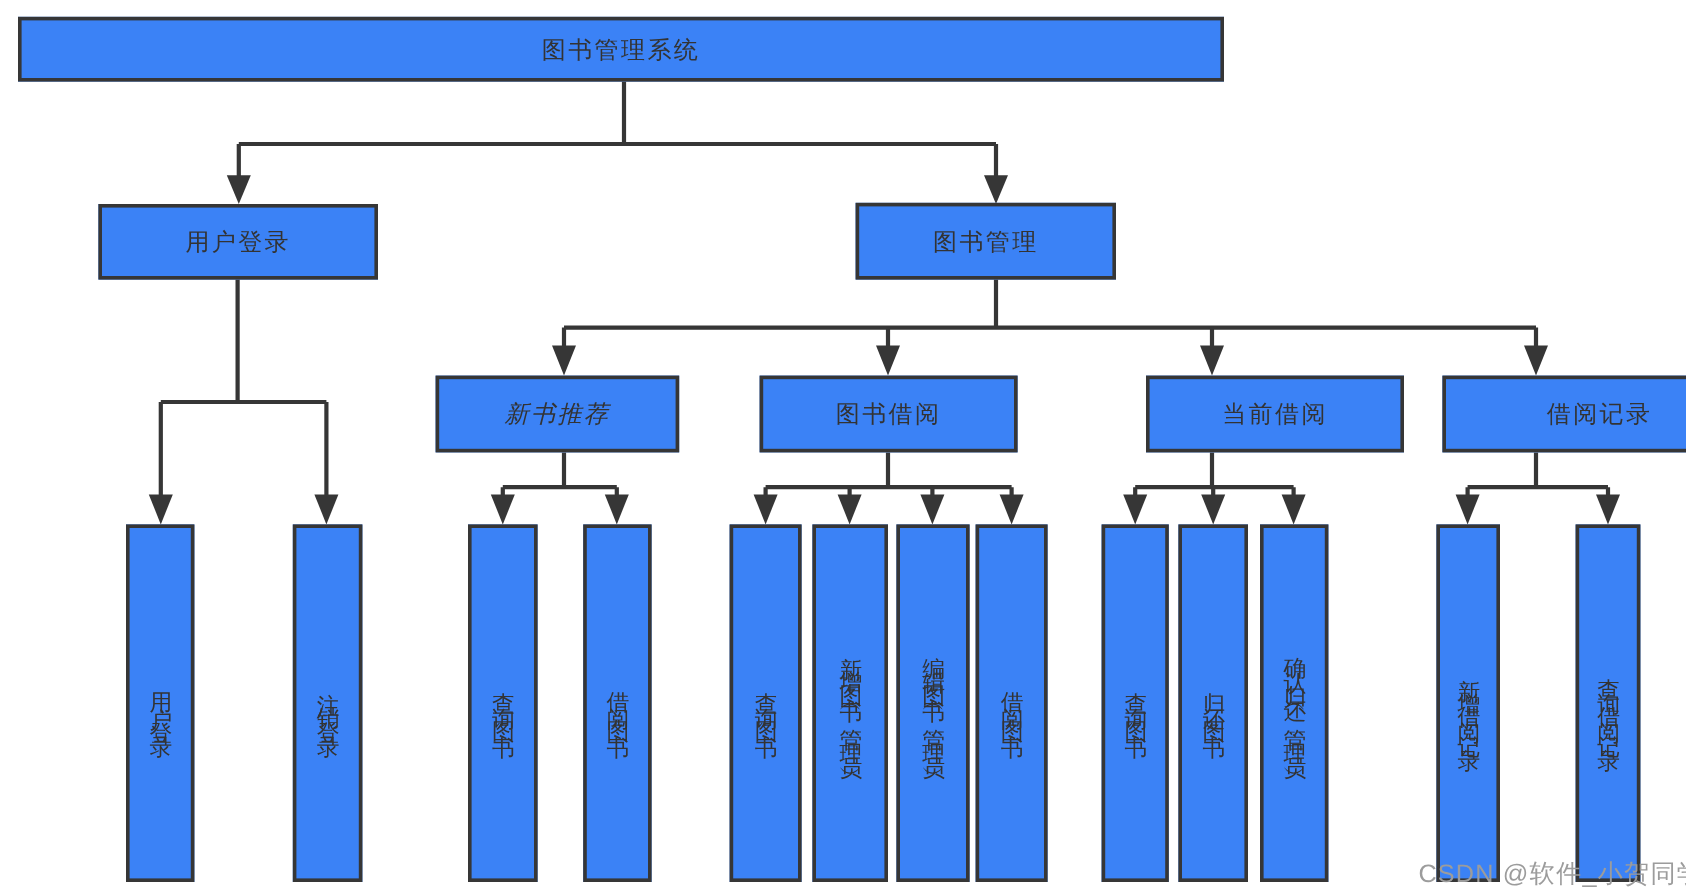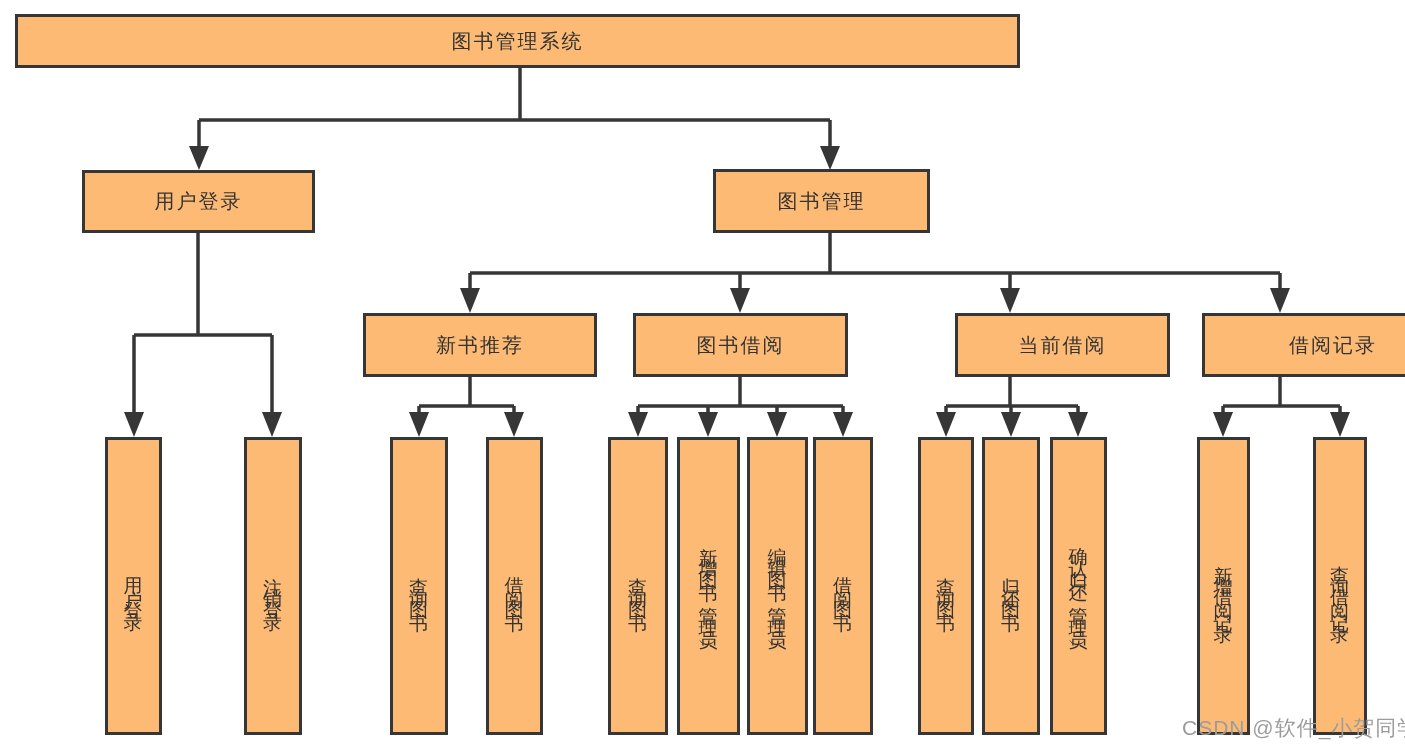--- a/index.html
+++ b/index.html
@@ -9,21 +9,21 @@
     height: 747px;
     background: #ffffff;
     font-family: "Liberation Sans", sans-serif;
     overflow: hidden;
   }
   .wires { position: absolute; left: 0; top: 0; width: 1405px; height: 747px; }
   .node {
     position: absolute;
     box-sizing: border-box;
     border: 3px solid #363636;
-    background: #fdba74;
+    background: #3b82f6;
     display: flex;
     align-items: center;
     justify-content: center;
     color: #333333;
   }
   .hbox { font-size: 20px; letter-spacing: 2px; }
   .vbox .vtext {
     writing-mode: vertical-rl;
     text-orientation: mixed;
     font-size: 19px;
@@ -84,21 +84,21 @@
     <span>图书管理系统</span>
   </div>
 
   <div class="node hbox" style="left:82px; top:170px; width:233px; height:63px;">
     <span>用户登录</span>
   </div>
   <div class="node hbox" style="left:713px; top:169px; width:217px; height:64px;">
     <span>图书管理</span>
   </div>
 
-  <div class="node hbox" style="left:363px; top:313px; width:234px; height:64px;">
+  <div class="node hbox" style="left:363px; top:313px; width:203px; height:64px;font-style:italic;">
     <span>新书推荐</span>
   </div>
   <div class="node hbox" style="left:633px; top:313px; width:215px; height:64px;text-align:right;">
     <span>图书借阅</span>
   </div>
   <div class="node hbox" style="left:955px; top:313px; width:215px; height:64px;">
     <span>当前借阅</span>
   </div>
   <div class="node hbox" style="left:1202px; top:313px; width:214px; height:64px;padding-left:48px;">
     <span>借阅记录</span>

